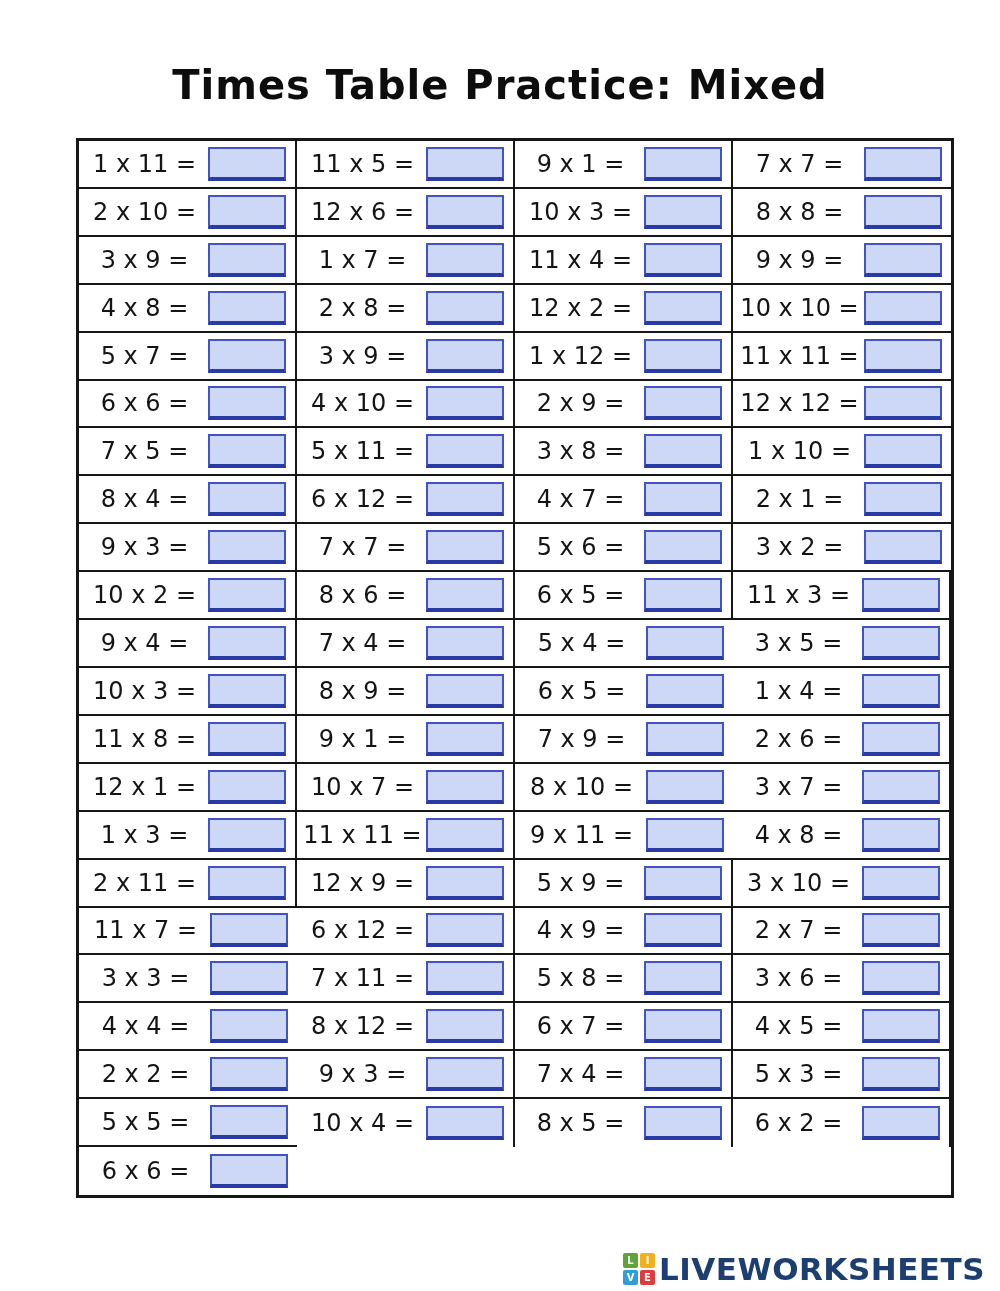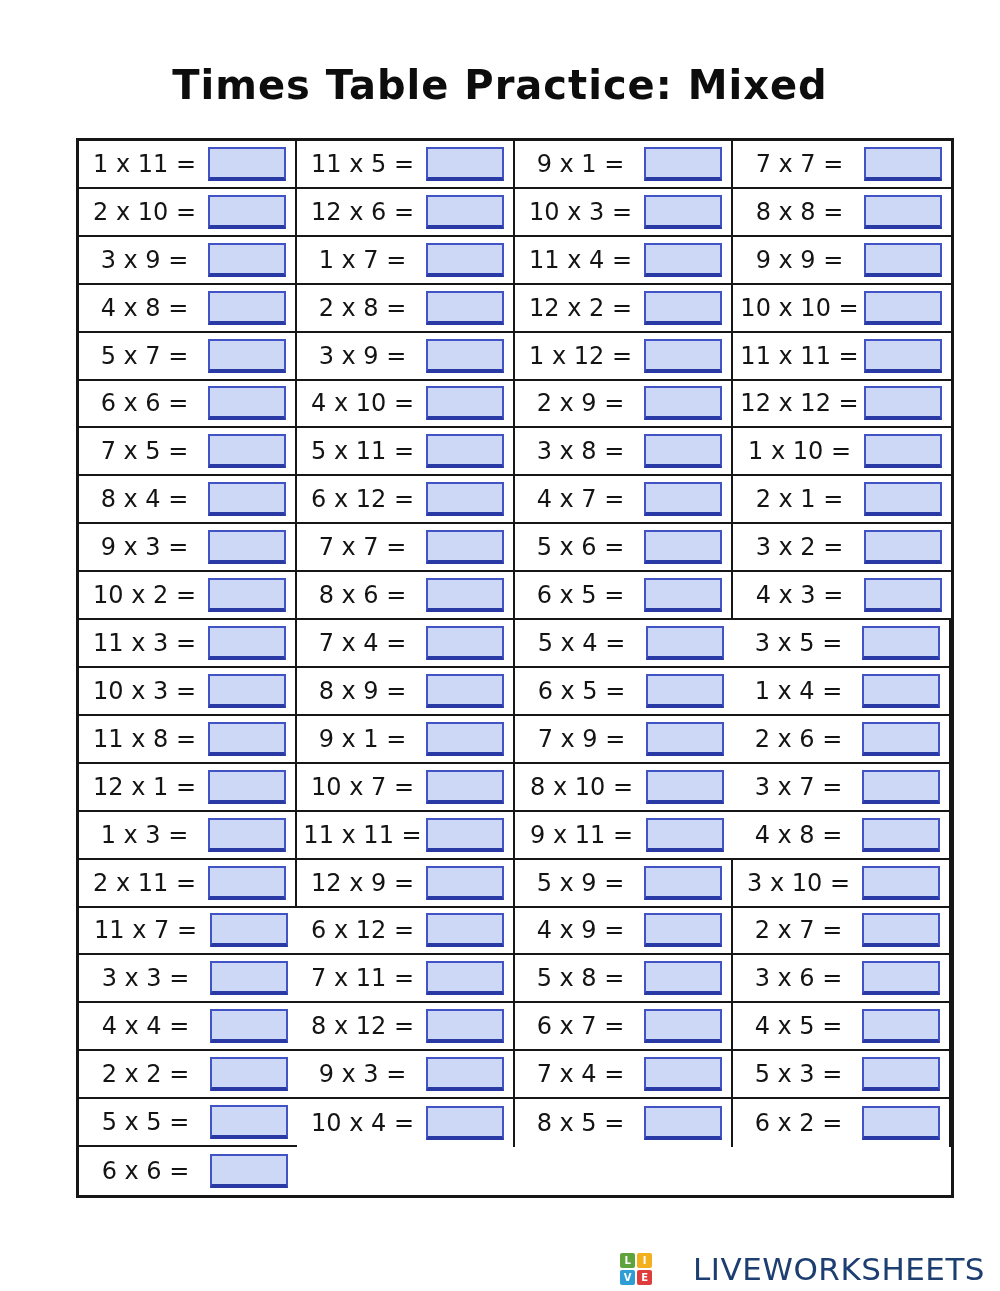--- a/index.html
+++ b/index.html
@@ -82,23 +82,22 @@
     align-items: center;
     justify-content: center;
     color: #ffffff;
     font-size: 10px;
     font-weight: bold;
     border-radius: 2px;
     line-height: 1;
   }
   .logo-text {
     font-size: 31px;
-    font-weight: normal;
+    font-weight: bold;
     letter-spacing: 0.5px;
-    margin-left: 37px;
   }
 </style>
 </head>
 <body>
 
 <div class="page">
 
   <div class="title">Times Table Practice: Mixed</div>
 
   <div class="grid" id="grid">
@@ -251,26 +250,26 @@
         <div class="answer-box"></div>
       </div>
       <div class="cell">
         <span class="problem-label">8 x 6 =</span>
         <div class="answer-box"></div>
       </div>
       <div class="cell">
         <span class="problem-label">6 x 5 =</span>
         <div class="answer-box"></div>
       </div>
-      <div class="cell last-col">
-        <span class="problem-label">4 x 3 =</span>
-        <div class="answer-box"></div>
-      </div>
       <div class="cell">
         <span class="problem-label">11 x 3 =</span>
+        <div class="answer-box"></div>
+      </div>
+      <div class="cell">
+        <span class="problem-label">9 x 4 =</span>
         <div class="answer-box"></div>
       </div>
       <div class="cell">
         <span class="problem-label">7 x 4 =</span>
         <div class="answer-box"></div>
       </div>
       <div class="cell last-col">
         <span class="problem-label">5 x 4 =</span>
         <div class="answer-box"></div>
       </div>

